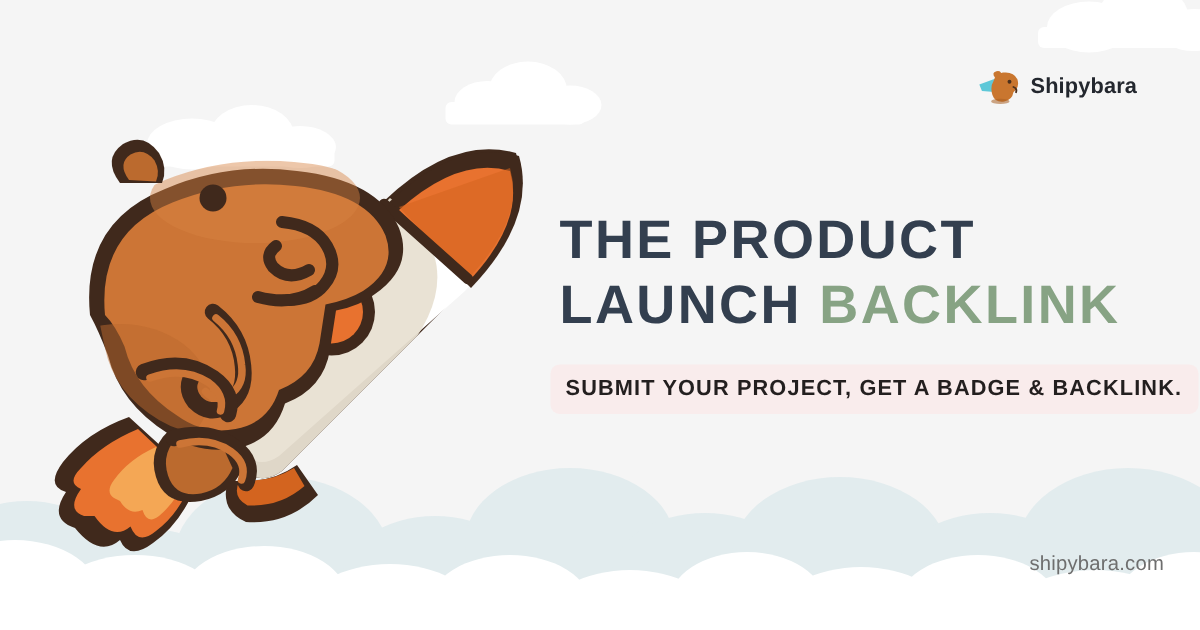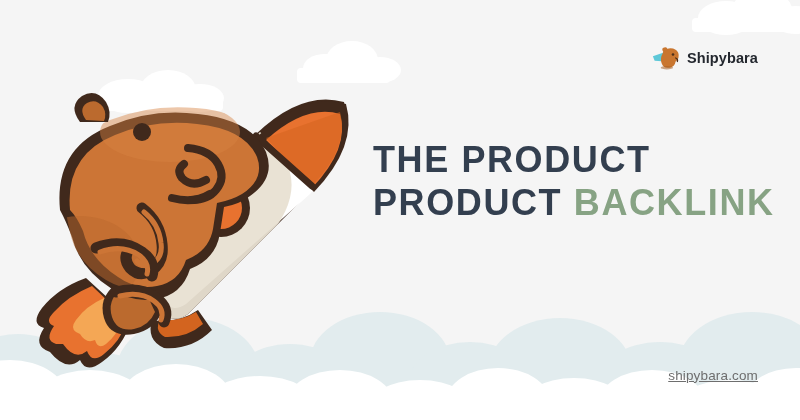--- a/index.html
+++ b/index.html
@@ -51,23 +51,23 @@
     padding:7px 11px 8px 10px;
     display:inline-block;
   }
   #subtitle {
     font-size:14.5px; font-weight:600; color:#231f1f;
     letter-spacing:.75px; line-height:1; white-space:nowrap;
   }
 
   
   #footer-url {
-    position:absolute; right:42px; bottom:38px;
+    position:absolute; right:24px; bottom:38px;
     font-size:13.5px; color:#6e6e6e; letter-spacing:.15px;
-    line-height:1; white-space:nowrap;text-decoration:underline;
+    line-height:1; white-space:nowrap;
   }
 
   
   #illustration { position:absolute; left:20px; top:52px; width:340px; height:330px; }
 </style>
 </head>
 <body>
 
 <div id="banner">
 
@@ -219,19 +219,22 @@
       <path d="M13 9 q-3-4 1-5 q4-1 4 4 z" fill="#c9762f"></path>
       <ellipse cx="17" cy="27" rx="7" ry="2" fill="#a85f22" opacity="0.55"></ellipse>
       <circle cx="24" cy="12" r="1.5" fill="#4b2f1c"></circle>
       <path d="M27 16 q3 1 2 4" stroke="#4b2f1c" stroke-width="1.4" fill="none" stroke-linecap="round"></path>
     </svg>
     <span id="logo-text">Shipybara</span>
   </div>
 
   <div id="copy">
     <div class="headline l1">THE PRODUCT</div>
-    <div class="headline l2"><span>PRODUCT</span><span> </span><span class="accent">BACKLINK</span></div>
+    <div class="headline l2"><span>LAUNCH</span><span> </span><span class="accent">BACKLINK</span></div>
   </div>
 
+  <div id="subtitle-wrap">
+    <span id="subtitle">SUBMIT YOUR PROJECT, GET A BADGE &amp; BACKLINK.</span>
+  </div>
 
   <div id="footer-url">shipybara.com</div>
 
 </div>
 
 </body></html>

